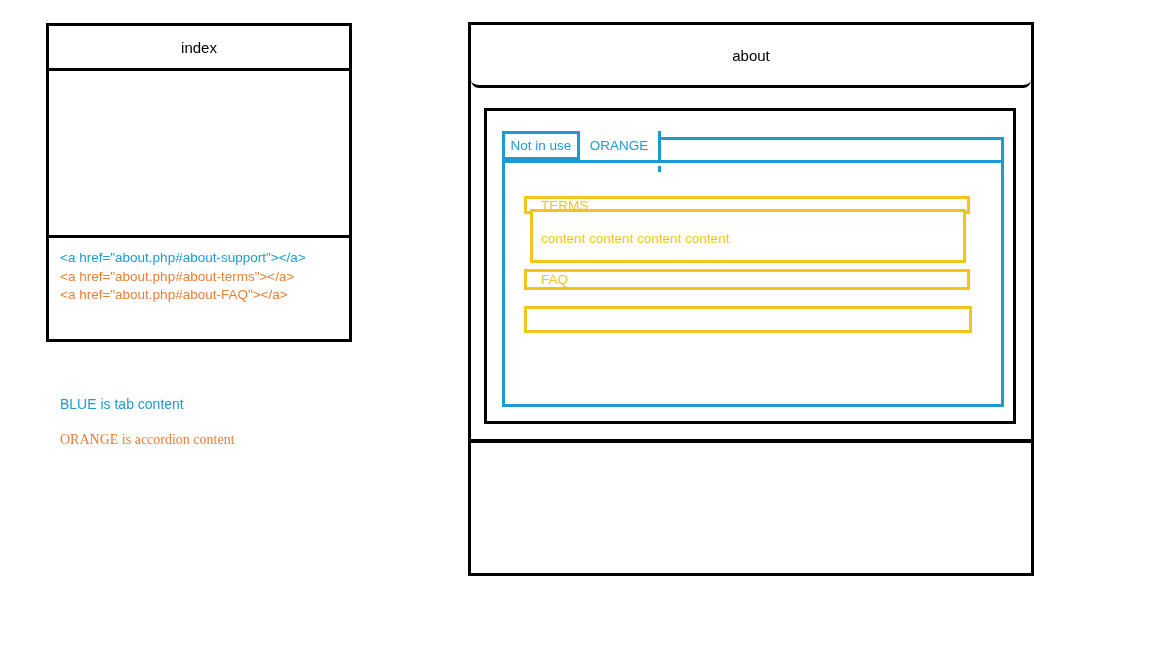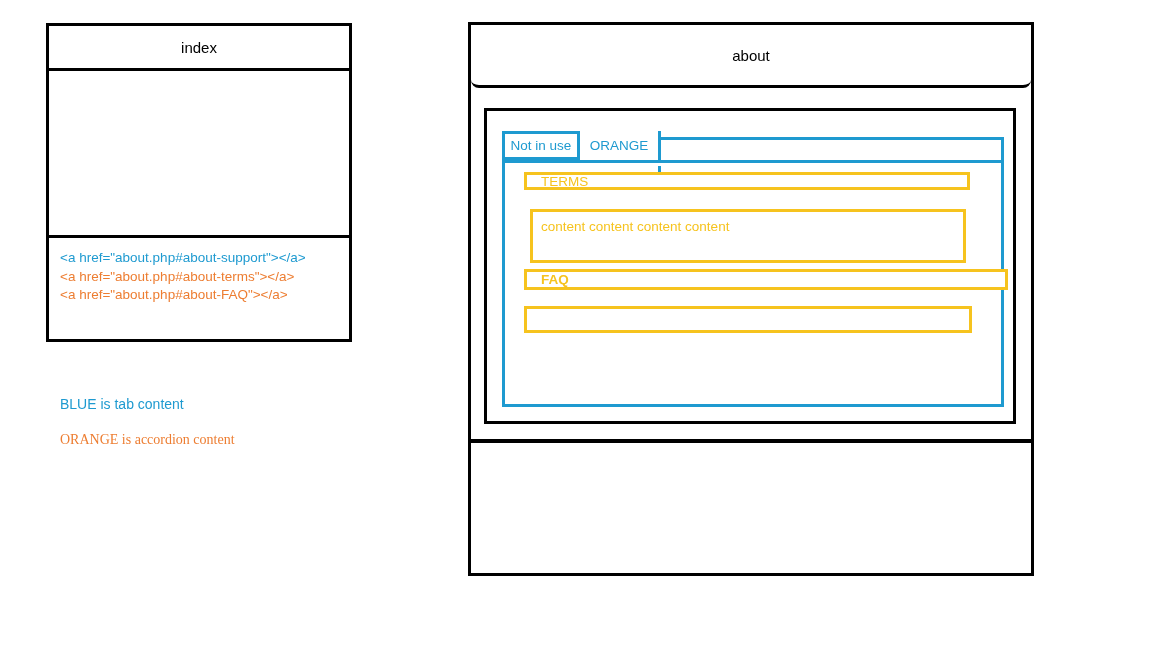--- a/index.html
+++ b/index.html
@@ -66,23 +66,23 @@
     width:81px; height:29px; margin-top:-3px;
     border-right:3px solid var(--blue);
   }
   .tab-divider-tick {
     position:absolute; left:153px; top:26px; width:3px; height:6px;
     background:var(--blue);
   }
 
   .acc { position:absolute; border:3px solid var(--gold); color:var(--gold); background:#fff; }
   .acc-header { display:flex; align-items:center; padding-left:14px; font-size:13.5px; }
-  .acc-terms   { left:19px;  top:32px;  width:446px; height:18px; }
-  .acc-content { left:25px;  top:69px;  width:436px; height:54px; padding:7px 8px; font-size:13.5px; }
-  .acc-faq     { left:19px;  top:129px; width:484px; height:21px;font-weight:bold; }
+  .acc-terms   { left:19px;  top:56px;  width:446px; height:18px; }
+  .acc-content { left:25px;  top:69px;  width:436px; height:54px; padding:19px 8px; font-size:13.5px; }
+  .acc-faq     { left:19px;  top:129px; width:446px; height:21px; }
   .acc-empty   { left:19px;  top:166px; width:448px; height:27px; }
 </style>
 </head>
 <body>
 
 <div class="canvas">
 
   <div class="index-box">
     <div class="index-header">index</div>
     <div class="index-body"></div>

